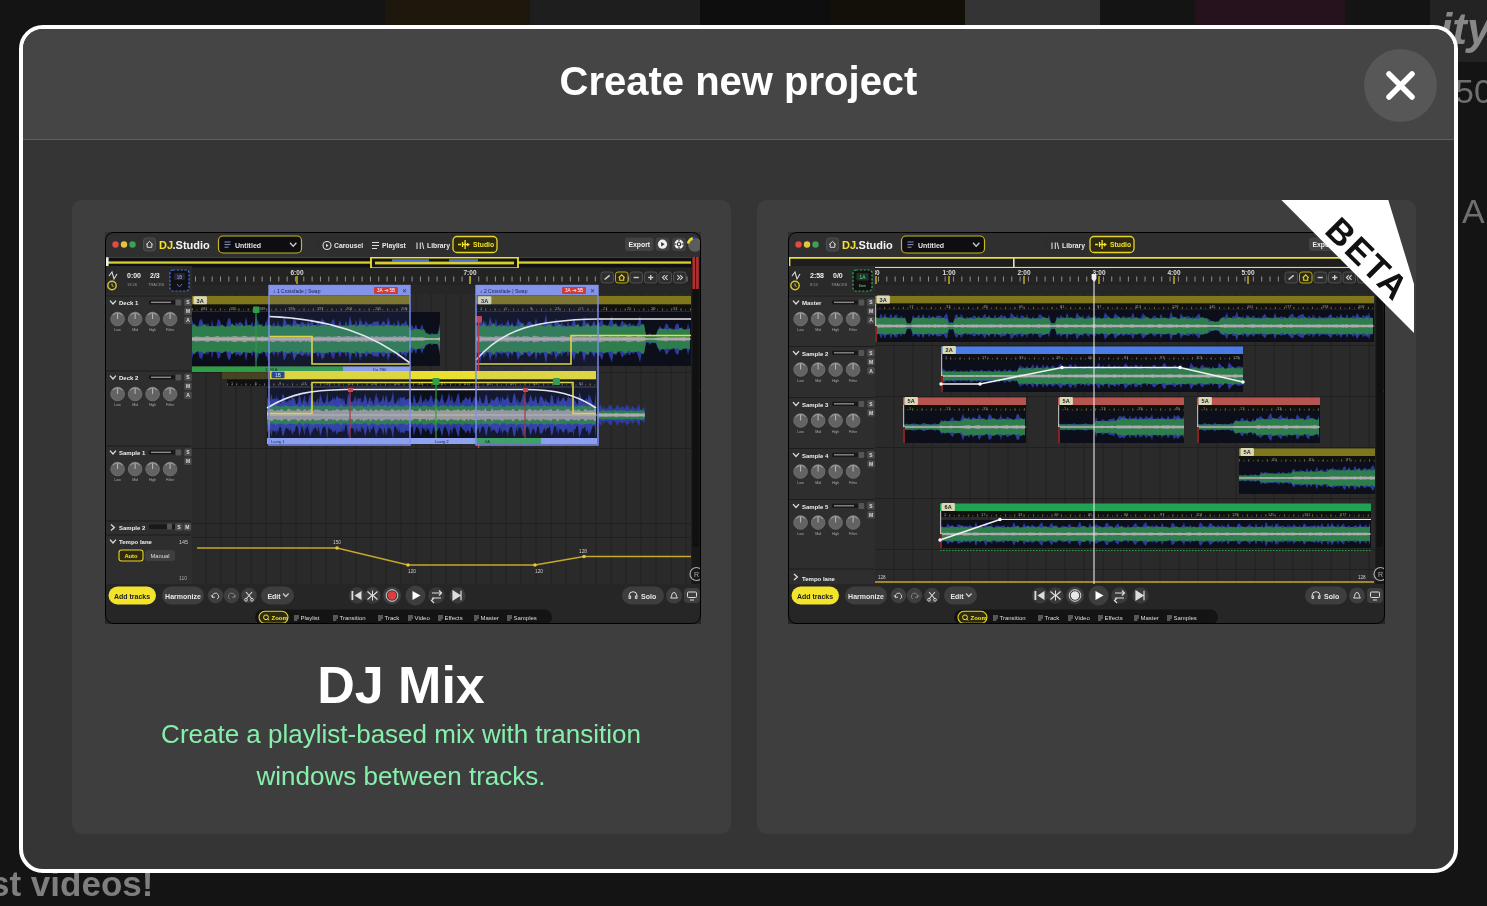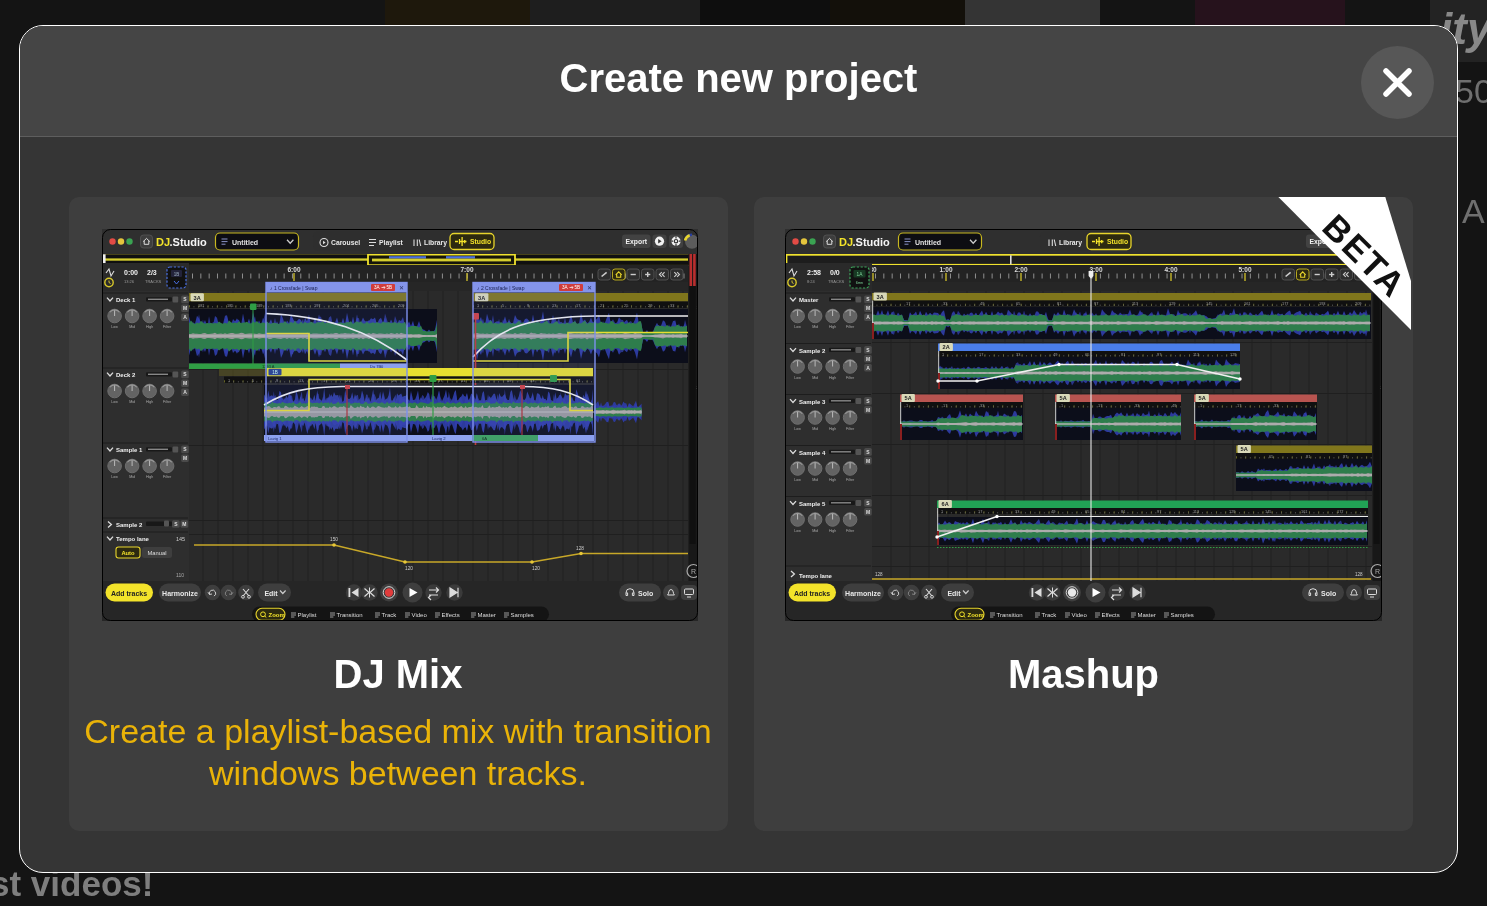--- a/index.html
+++ b/index.html
@@ -1,28 +1,28 @@
 <!DOCTYPE html>
 <html><head><meta charset="utf-8"><style>
 * { margin:0; padding:0; box-sizing:border-box; }
 body { width:1487px; height:906px; font-family:"Liberation Sans", sans-serif; }
 .page { position:relative; width:1487px; height:906px; background:#141414; overflow:hidden; }
 .abs { position:absolute; }
 .modal { position:absolute; left:19px; top:25px; width:1439px; height:848px; background:#353535;
-  border:1px solid #ffffff; border-radius:24px; overflow:hidden; }
+  border:4px solid #ffffff; border-radius:24px; overflow:hidden; }
 .mhead { position:absolute; left:0; top:0; width:100%; height:111px; background:#454545;
   border-bottom:1px solid #5e5e5e; }
 .mtitle { position:absolute; width:100%; top:0; line-height:104px; text-align:center;
   font-size:40px; font-weight:bold; color:#fff; }
 .close { position:absolute; left:1341px; top:20px; width:73px; height:73px; border-radius:50%;
   background:#575757; }
 .card { position:absolute; top:171px; width:659px; height:634px; background:#3e3e3e;
   border-radius:10px; overflow:hidden; }
-.ct { position:absolute; width:100%; text-align:center; top:455px; font-size:40px; font-weight:bold; color:#fff; }
-.cd { position:absolute; width:100%; text-align:center; top:513px; font-size:34px; line-height:42px; color:#eab308; }
+.ct { position:absolute; width:100%; text-align:center; top:455px; font-size:52px; font-weight:bold; color:#fff; }
+.cd { position:absolute; width:100%; text-align:center; top:513px; font-size:26px; line-height:42px; color:#86efac; }
 .bgtxt { position:absolute; color:#787878; font-weight:bold; }
 </style></head><body>
 <div class="page">
   <div class="abs" style="left:385px;top:0;width:145px;height:26px;background:#1e180c"></div>
   <div class="abs" style="left:530px;top:0;width:170px;height:26px;background:#1e1e1e"></div>
   <div class="abs" style="left:700px;top:0;width:130px;height:26px;background:#0e0e0e"></div>
   <div class="abs" style="left:830px;top:0;width:135px;height:26px;background:#13100a"></div>
   <div class="abs" style="left:965px;top:0;width:135px;height:26px;background:#343434"></div>
   <div class="abs" style="left:1195px;top:0;width:150px;height:26px;background:#26121c"></div>
   <div class="abs" style="left:1430px;top:0;width:57px;height:62px;background:#232323"></div>
@@ -958,19 +958,18 @@
             <path d="M 557.2 10 v 4.4 l 3.4 -2.2 z" fill="#333"></path>
             <rect x="568" y="5.5" width="14" height="13.5" rx="3" fill="#404040"></rect>
             <circle cx="575" cy="12.2" r="4.6" fill="#f0f0f0"></circle>
             <circle cx="575" cy="12.2" r="1.7" fill="none" stroke="#333" stroke-width="1.2"></circle>
             <path d="M 575 7.4 v 2 m 0 5.6 v 2 m -4.8 -4.8 h 2 m 5.6 0 h 2" stroke="#333" stroke-width="1.2"></path>
             <circle cx="591" cy="12.8" r="7" fill="#5c5c5c"></circle>
             <path d="M 584.4 10.2 A 7 7 0 0 1 591 5.8" stroke="#2a3f9e" stroke-width="2.4" fill="none"></path>
             <path d="M 584.1 11.6 A 7 7 0 0 1 588.7 6.2" stroke="#e8d52c" stroke-width="2.6" fill="none"></path>
             <rect x="0.5" y="0.5" width="596" height="391" rx="8" fill="none" stroke="#000" stroke-width="1"></rect>
           </svg></div>
-      <div class="ct">Mashup</div>
       <svg class="abs" style="left:0;top:0;" width="659" height="200">
         <polygon points="524.4,0 631.3,0 657,84 657,133" fill="#fff"></polygon>
         <text x="608.5" y="61" font-size="35" font-weight="bold" fill="#111" text-anchor="middle" dominant-baseline="middle" transform="rotate(45 608.5 61)" letter-spacing="2">BETA</text>
       </svg>
     </div>
   </div>
 </div>
 </body></html>

